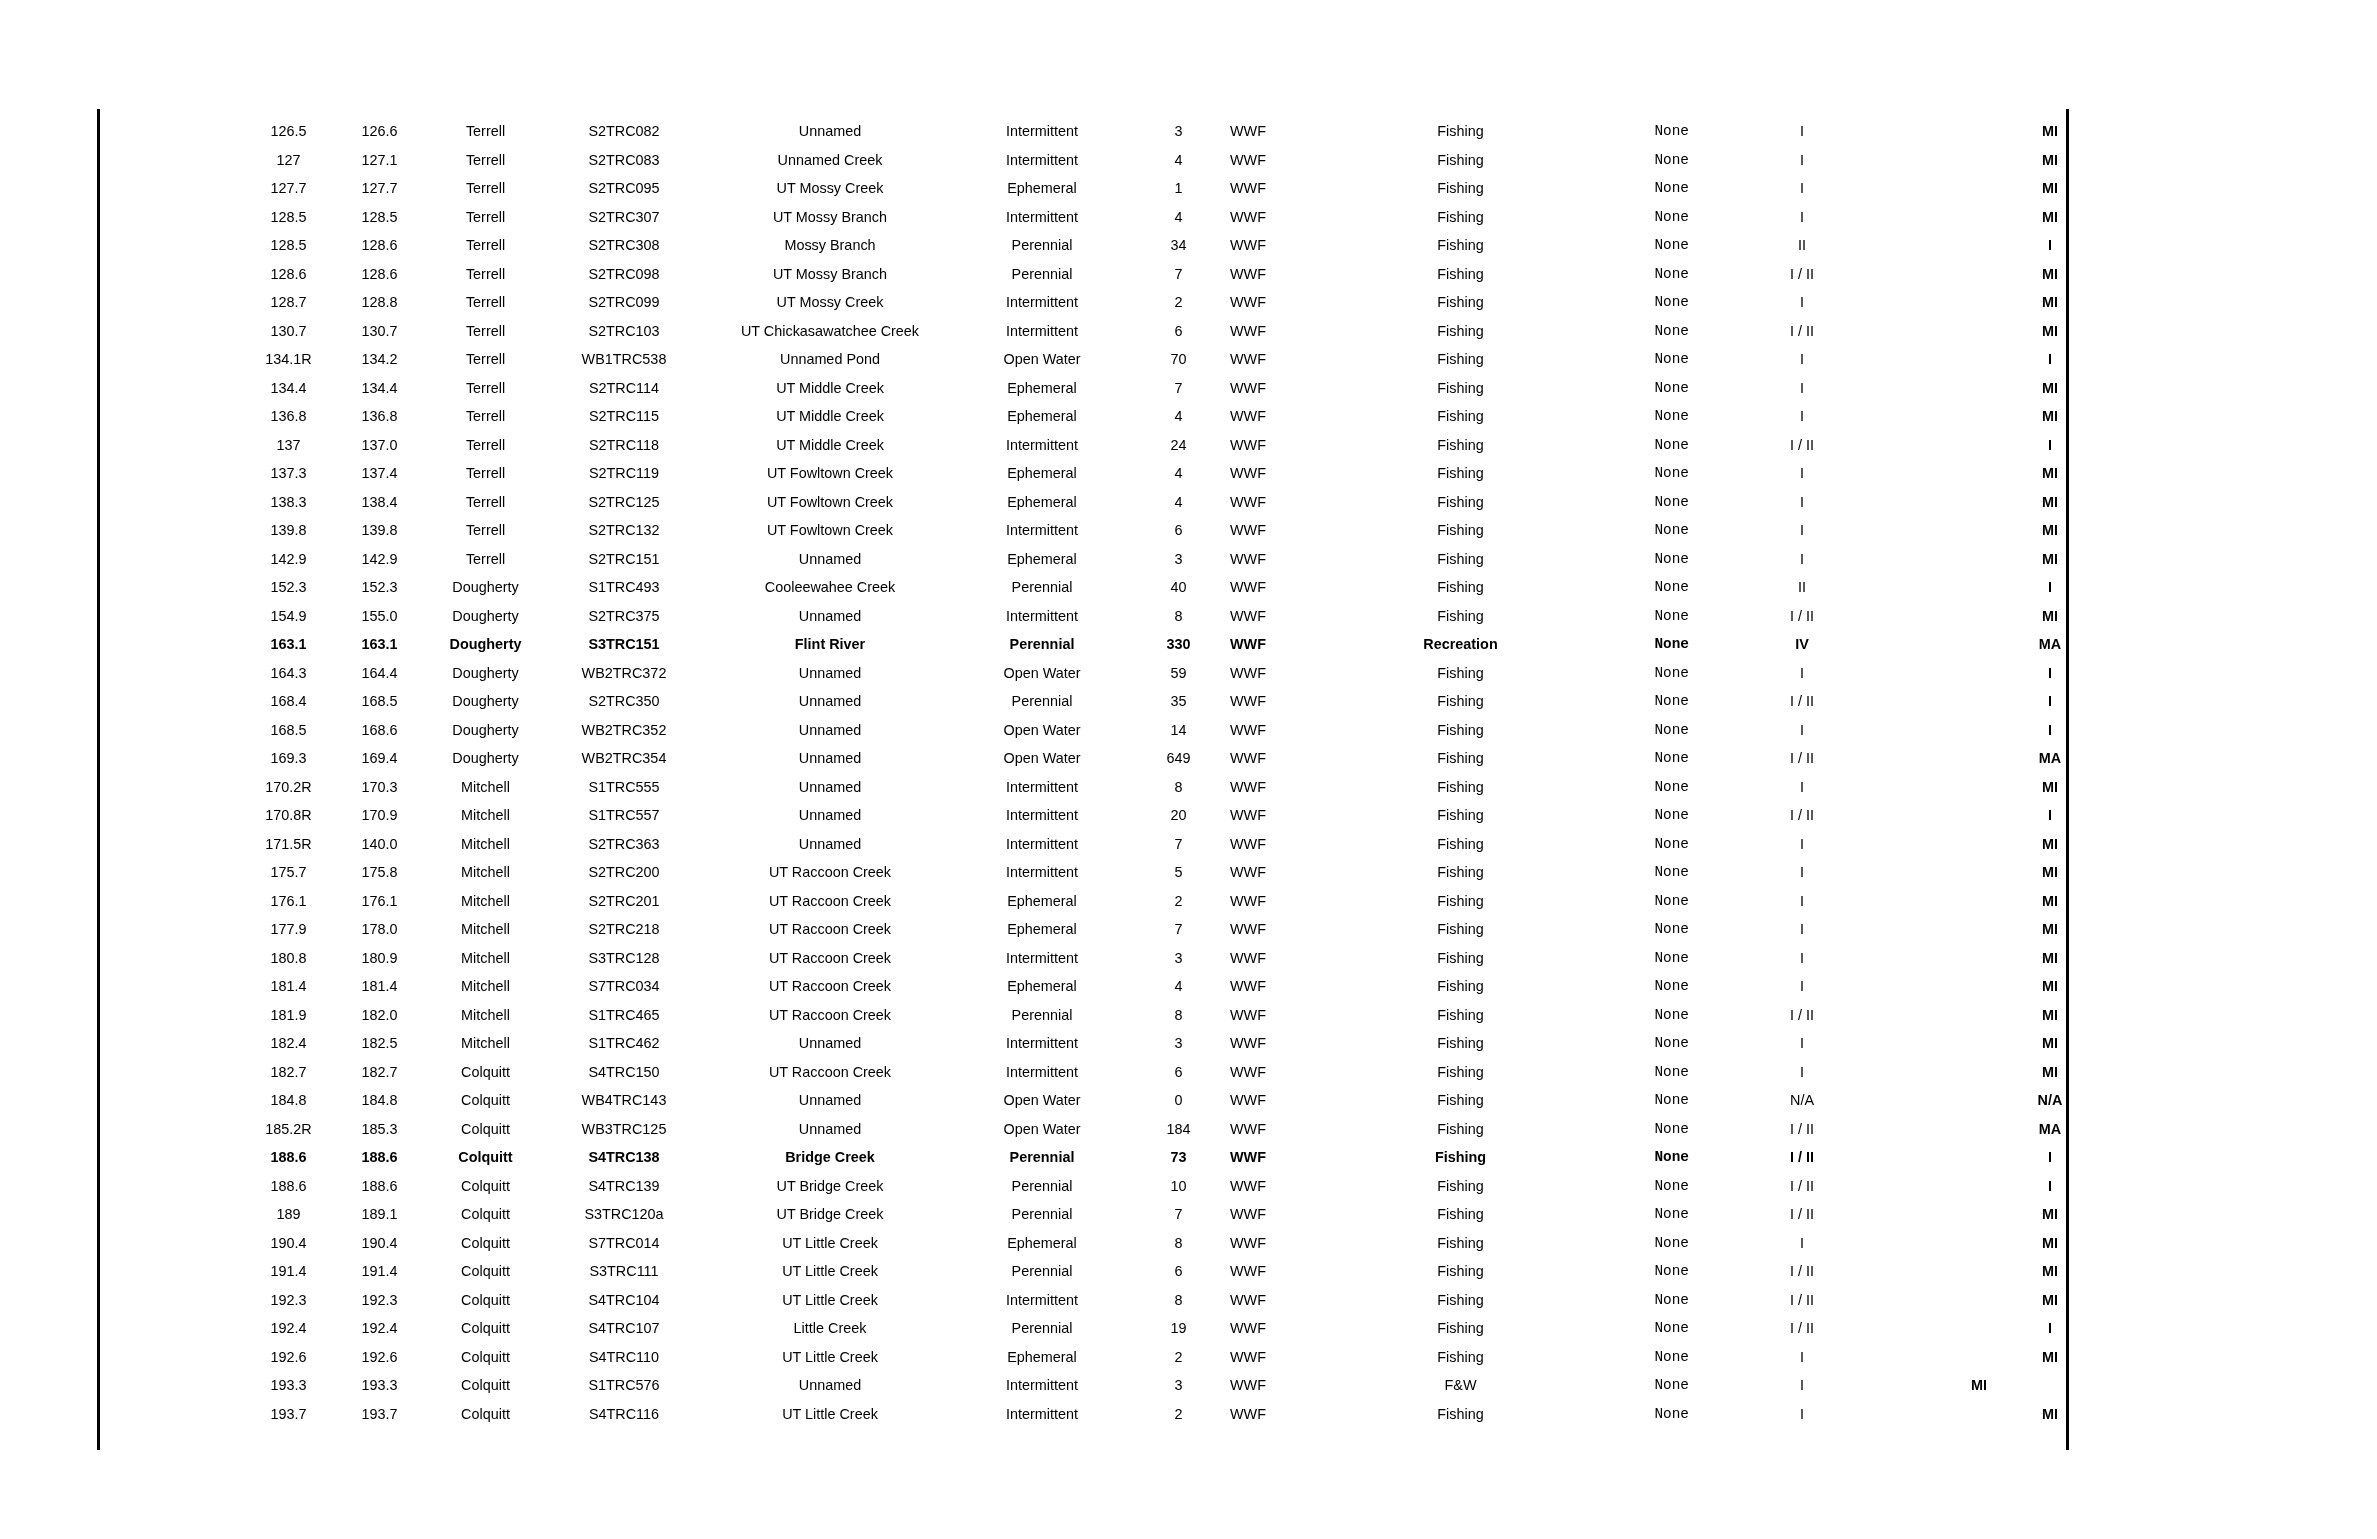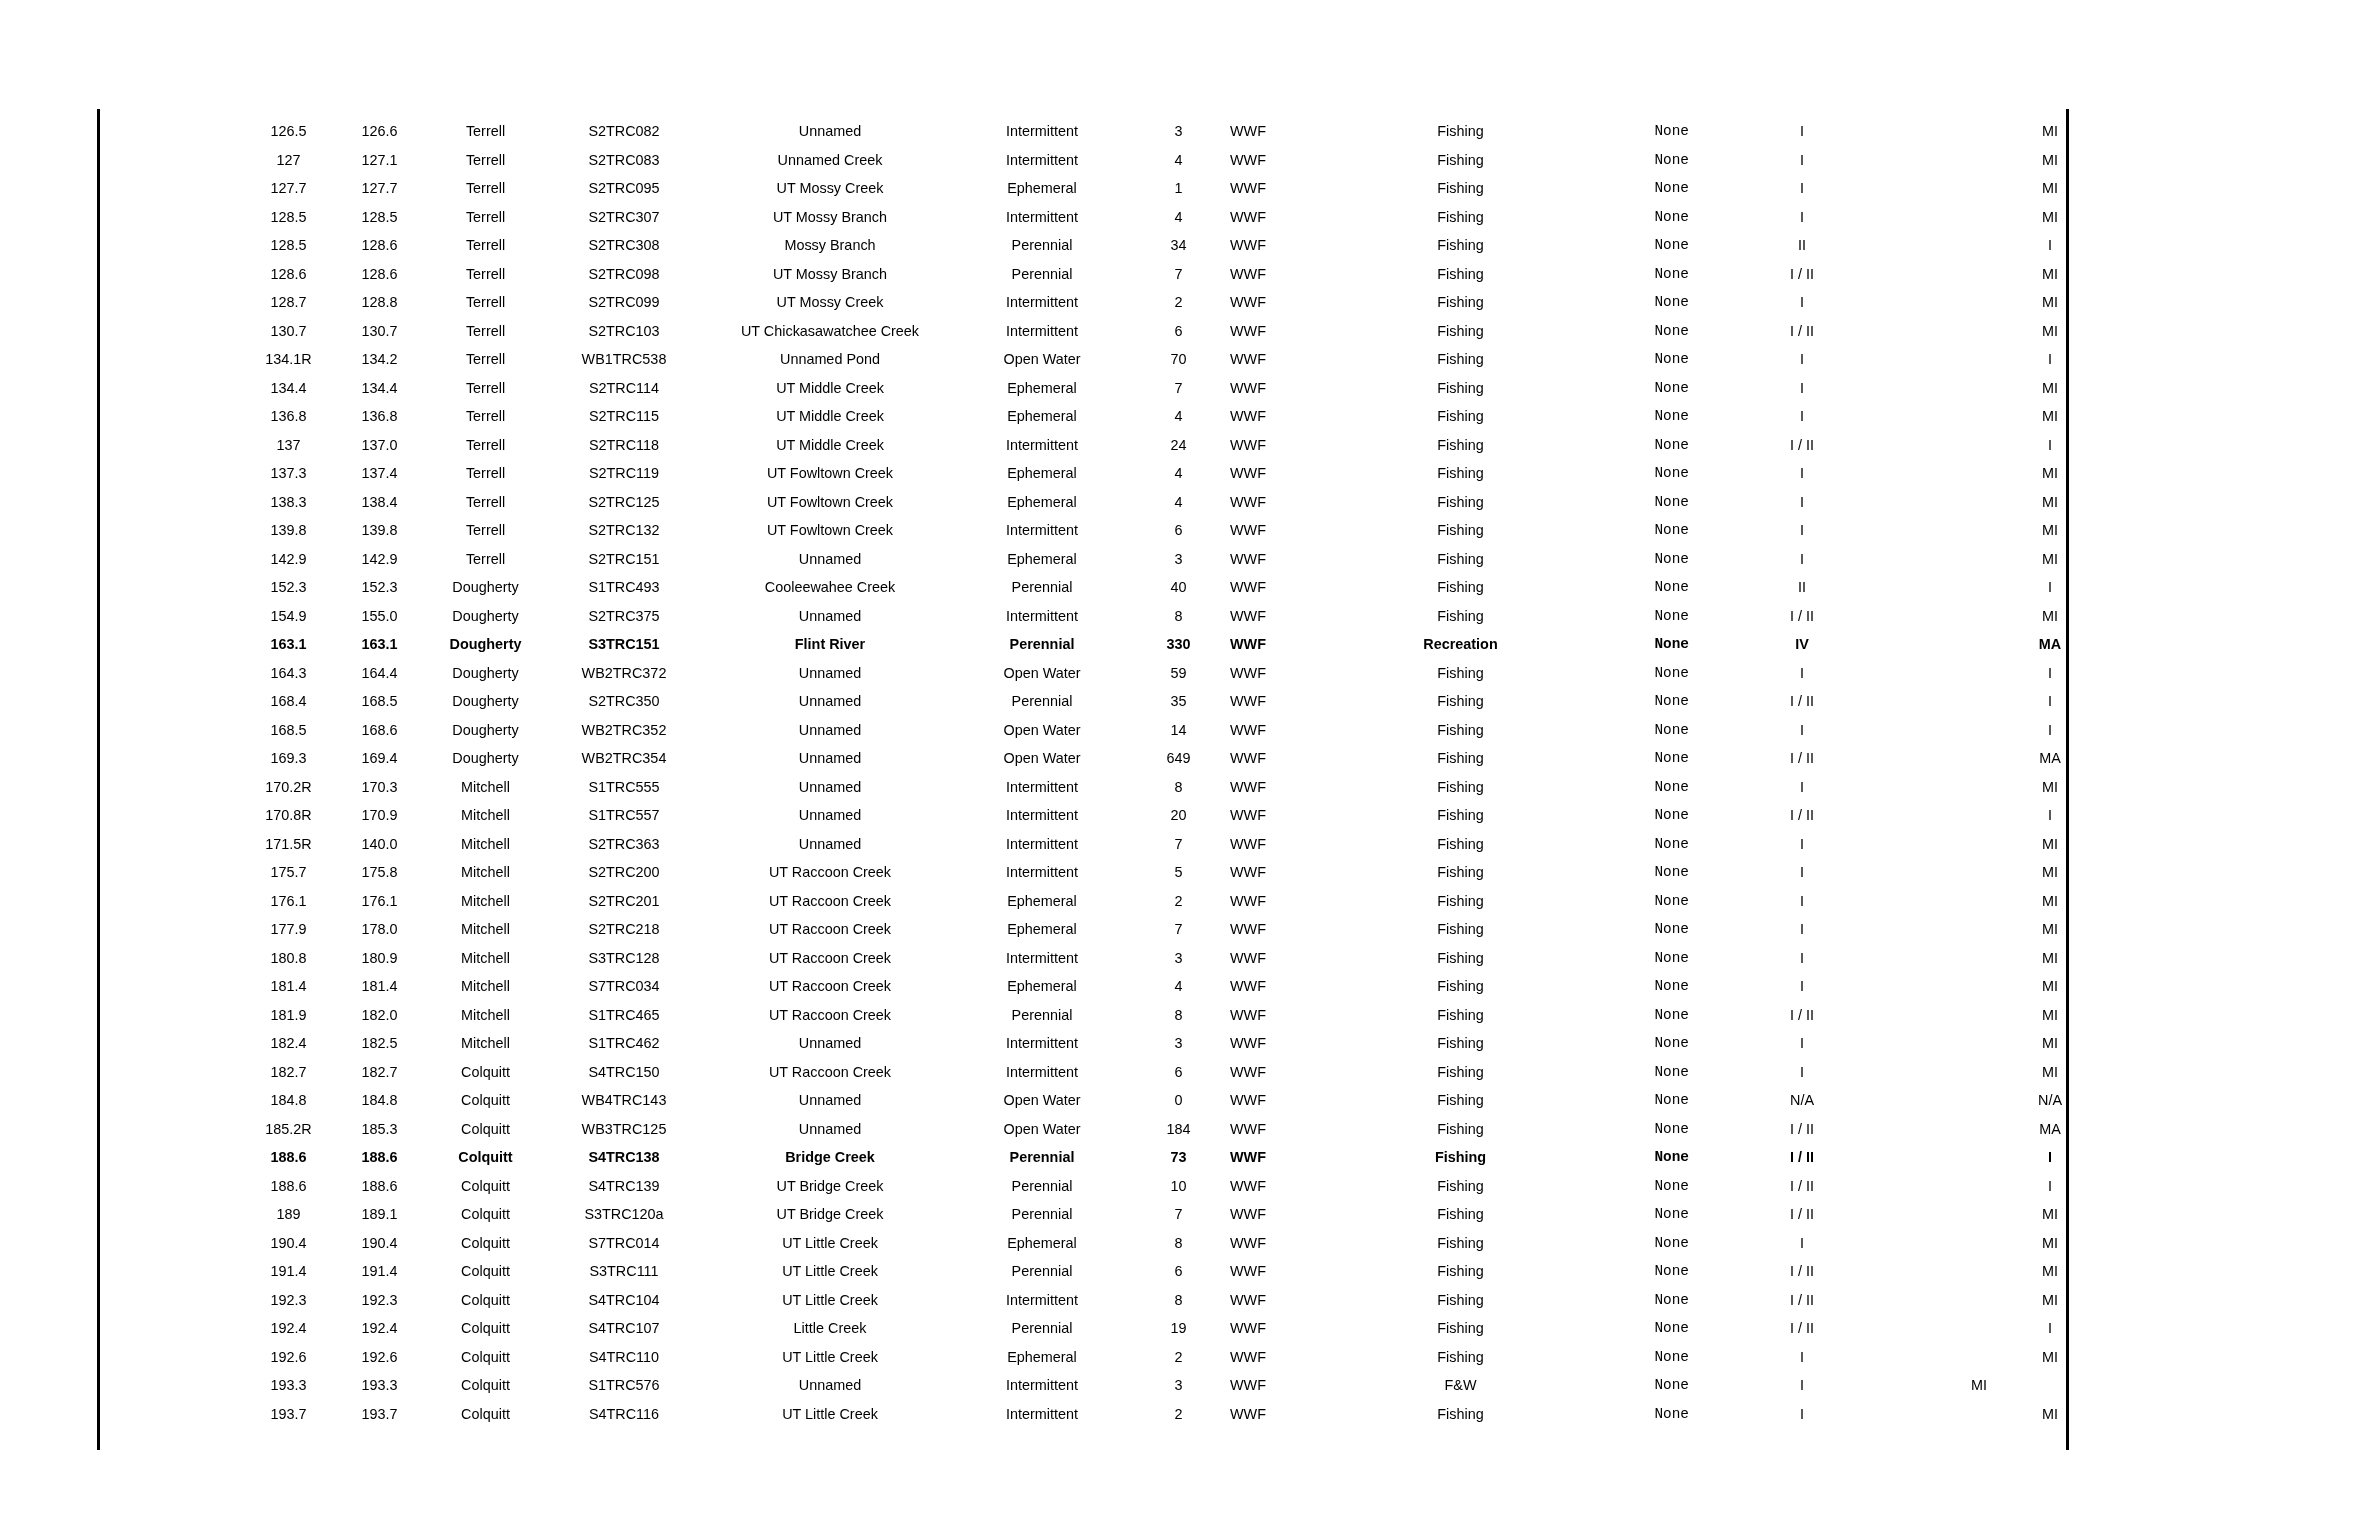--- a/index.html
+++ b/index.html
@@ -62,21 +62,21 @@
   .c1  { width: 93px; text-align: center; }
   .c2  { width: 119px; text-align: center; }
   .c3  { width: 158px; text-align: center; }
   .c4  { width: 254px; text-align: center; }
   .c5  { width: 170px; text-align: center; }
   .c6  { width: 103px; text-align: center; }
   .c7  { width: 142px; text-align: left; }
   .c8  { width: 177px; text-align: center; }
   .c9  { width: 140px; text-align: right; font-family: Liberation Mono, monospace; }
   .c10 { width: 226px; text-align: center; }
-  .c11 { width: 214px; text-align: center; }
+  .c11 { width: 214px; text-align: center; font-weight: bold; }
 </style>
 </head>
 <body>
 
 <div class="page">
   <div class="rule rule-left"></div>
   <div class="rule rule-right"></div>
 
   <table class="data">
     <tbody>

